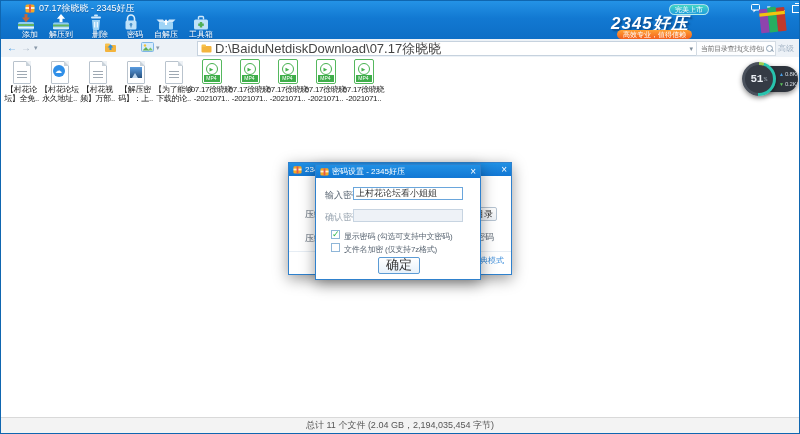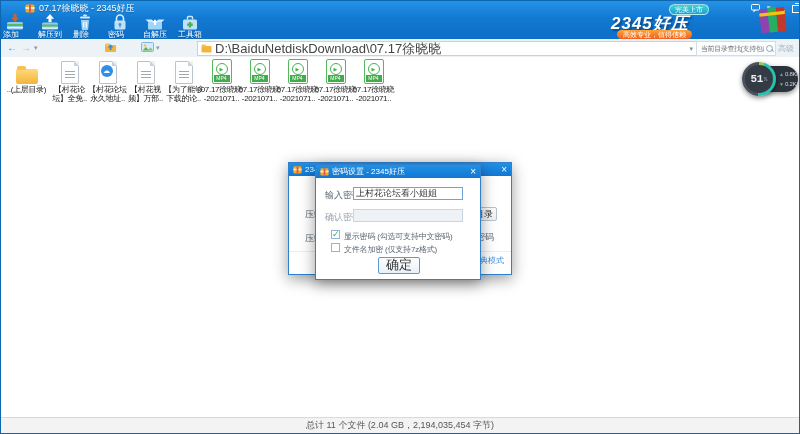--- a/index.html
+++ b/index.html
@@ -12,21 +12,21 @@
   .app-ico{margin:0 0 0 4px;flex:0 0 auto;}
   .wtitle{color:#fff;font-size:9px;margin-left:4px;white-space:nowrap;text-shadow:0 1px 1px rgba(0,40,90,.4);}
   .win-controls{position:absolute;right:5px;top:2px;display:flex;align-items:center;gap:7px;color:#fff;}
   .wc{cursor:default;display:flex;align-items:center;justify-content:center;height:10px;}
   .caret{font-size:7px;line-height:10px;}
   .minbar{width:7px;height:1px;background:#fff;margin-top:5px;}
   .restore{width:7px;height:6px;border:1px solid #fff;position:relative;margin-top:2px;}
   .restore:before{content:'';position:absolute;left:2px;top:-3px;width:6px;height:5px;border:1px solid #fff;border-left:none;border-bottom:none;}
   .closex{font-size:11px;line-height:10px;}
   .toolbar{position:absolute;left:2px;top:13px;display:flex;}
-  .tb-btn{width:35px;height:25px;display:flex;flex-direction:column;align-items:flex-start;justify-content:flex-end;gap:1px;}
+  .tb-btn{width:35px;height:25px;display:flex;flex-direction:column;align-items:flex-end;justify-content:flex-end;gap:1px;}
   .tb-btn .lbl{color:#fff;font-size:8px;line-height:8px;white-space:nowrap;text-shadow:0 1px 1px rgba(0,40,90,.4);}
   
   .brand{position:absolute;right:8px;top:2px;width:182px;height:36px;}
   .badge{position:absolute;left:60px;top:1px;font-size:7px;line-height:9px;padding:0 5px;color:#fff;border-radius:6px;
          background:linear-gradient(180deg,#43d6c5,#1f9ddc);border:1px solid rgba(255,255,255,.6);}
   .logo{position:absolute;left:2px;top:9px;font-size:17px;font-weight:bold;font-style:italic;color:#fff;letter-spacing:1px;
         text-shadow:1px 1px 0 #0a55a0,2px 2px 2px rgba(5,50,100,.6);white-space:nowrap;}
   .slogan{position:absolute;left:8px;top:27px;font-size:7px;line-height:9px;padding:0 6px;color:#fff;border-radius:5px;
           background:linear-gradient(180deg,#ffa133,#f35f1d);white-space:nowrap;}
   .books{position:absolute;right:0;top:2px;}
@@ -236,27 +236,20 @@
     </div>
     <div class="search-field">
       <input type="text" placeholder="当前目录查找(支持包内查找)" style="">
       <span class="mag"></span>
     </div>
     <span class="adv">高级</span>
   </div>
 
   <div class="filearea">
     <div class="file-row">
-      <div class="fitem wide">
-        <span class="fico">
-            <span class="folder"></span>
-          </span>
-        <span class="fname">..(上层目录)</span>
-        <span class="fname"></span>
-      </div>
       <div class="fitem">
         <span class="fico">
             <span class="page txt"></span>
           </span>
         <span class="fname">【村花论</span>
         <span class="fname">坛】全免..</span>
       </div>
       <div class="fitem">
         <span class="fico">
             <span class="page">
@@ -265,20 +258,29 @@
           </span>
         <span class="fname">【村花论坛</span>
         <span class="fname">永久地址..</span>
       </div>
       <div class="fitem">
         <span class="fico">
             <span class="page txt"></span>
           </span>
         <span class="fname">【村花视</span>
         <span class="fname">频】万部..</span>
+      </div>
+      <div class="fitem">
+        <span class="fico">
+            <span class="page">
+              <span class="imgthumb"></span>
+            </span>
+          </span>
+        <span class="fname">【解压密</span>
+        <span class="fname">码】：上..</span>
       </div>
       <div class="fitem">
         <span class="fico">
             <span class="page txt"></span>
           </span>
         <span class="fname">【为了能够</span>
         <span class="fname">下载的论..</span>
       </div>
       <div class="fitem">
         <span class="fico">

